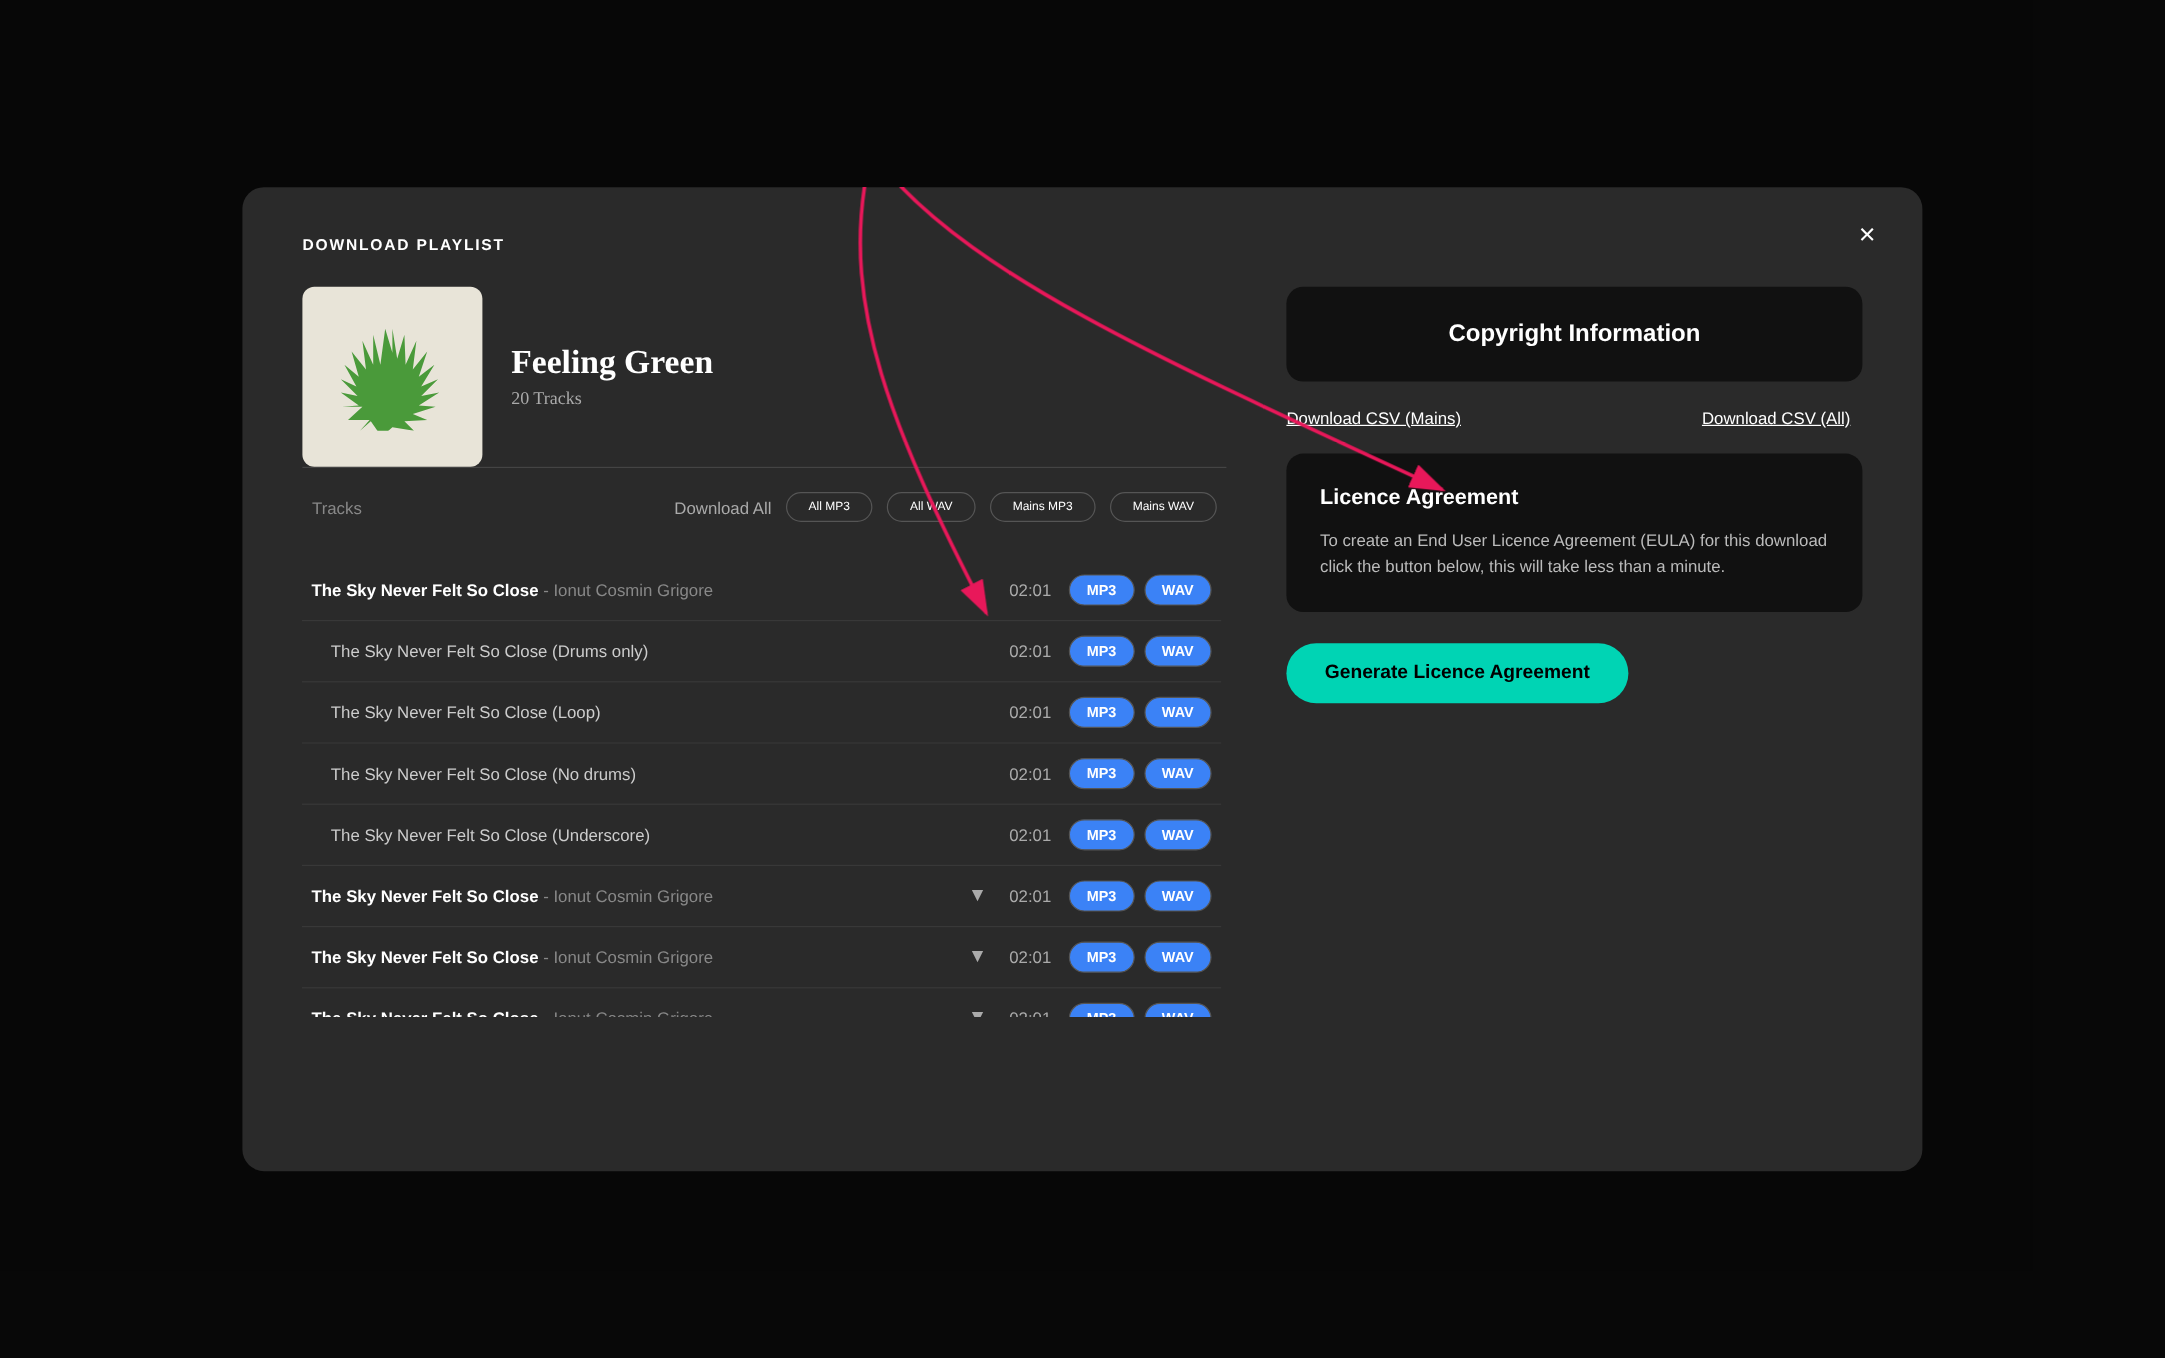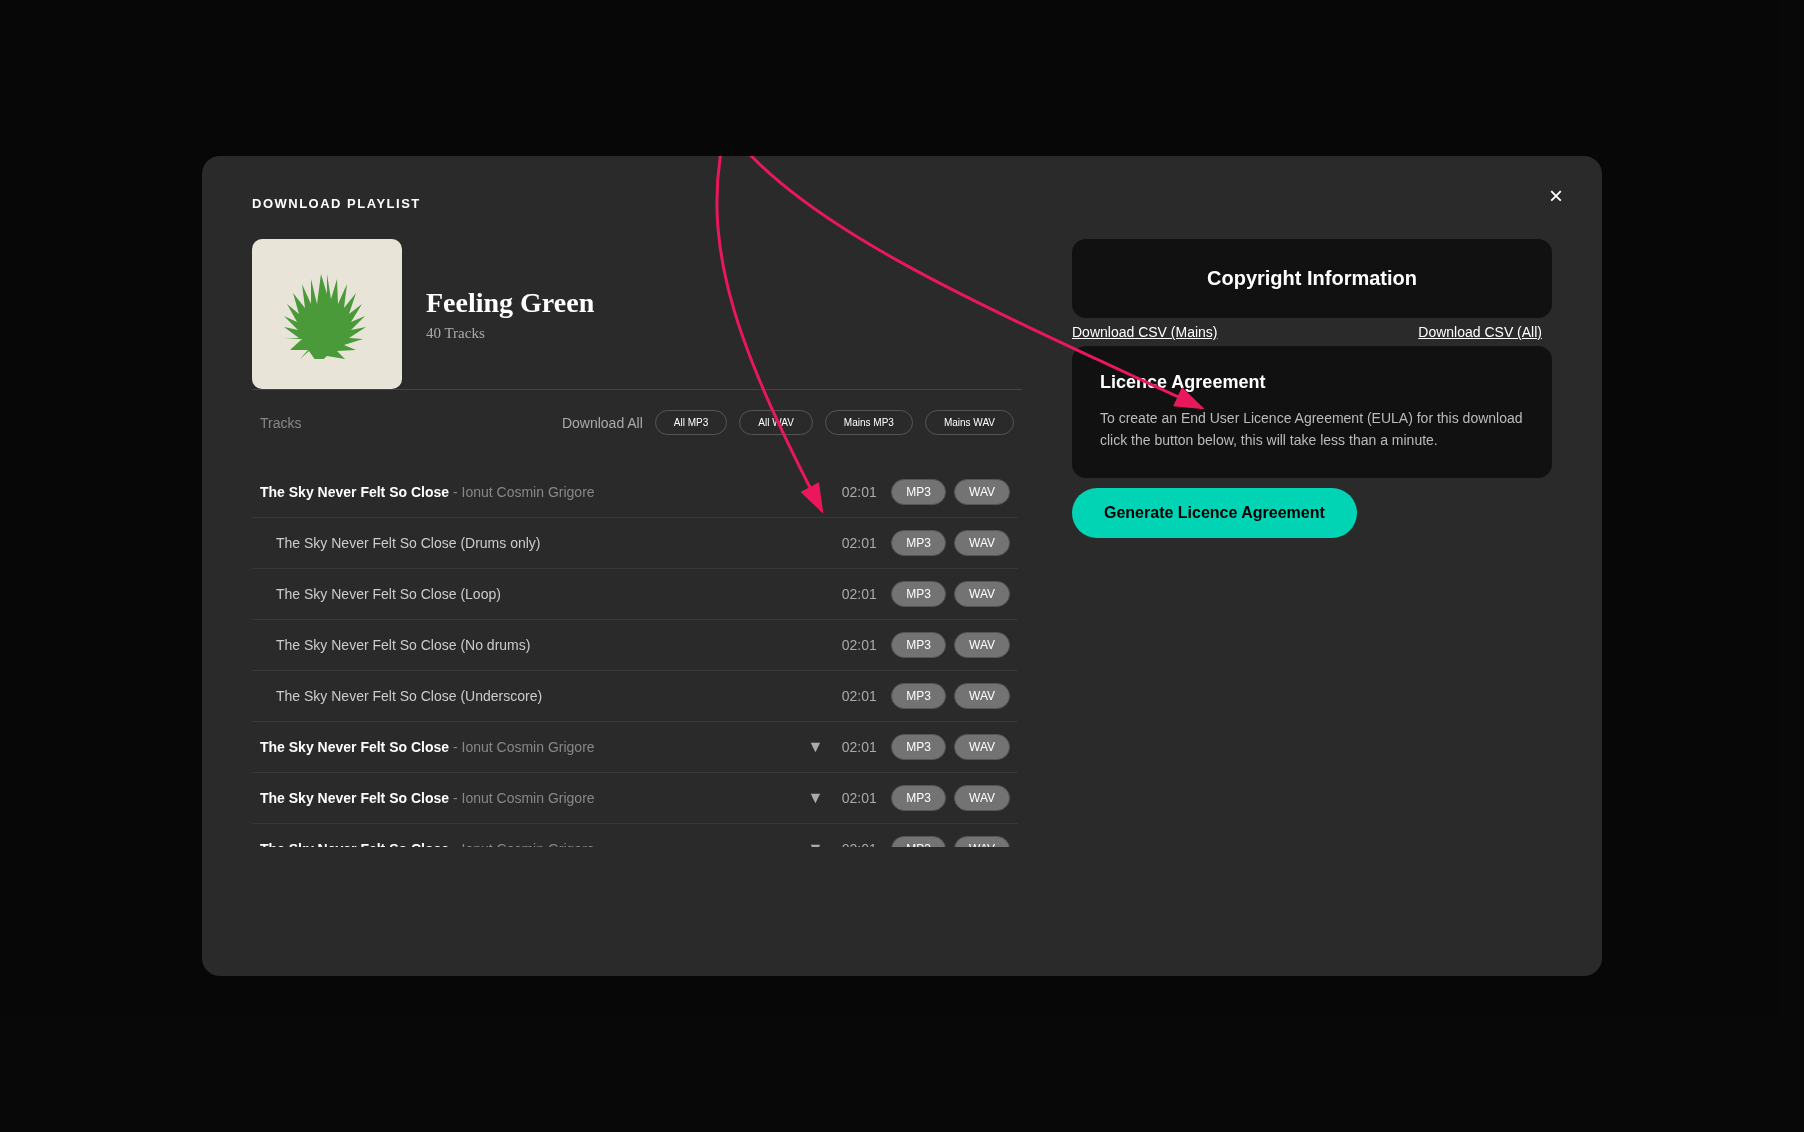--- a/index.html
+++ b/index.html
@@ -83,21 +83,21 @@
     }
     .playlist-details p {
       font-size: 15px;
       color: #aaa;
     }
     .right-panel {
       width: 480px;
       flex-shrink: 0;
       display: flex;
       flex-direction: column;
-      gap: 6px;
+      gap: 22px;
     }
     .copyright-btn {
       background: #111;
       border: none;
       border-radius: 14px;
       color: #fff;
       font-size: 20px;
       font-weight: 600;
       padding: 28px 40px;
       cursor: pointer;
@@ -234,27 +234,28 @@
       width: 40px;
       text-align: center;
       flex-shrink: 0;
     }
     .track-format-btns {
       display: flex;
       gap: 8px;
       flex-shrink: 0;
     }
     .track-fmt-btn {
-      background: #737373;
+      background: #3b82f6;
       border: 1.5px solid #555;
       border-radius: 20px;
       color: #fff;
       font-size: 12px;
       padding: 5px 14px;
       cursor: pointer;
+      font-weight: bold;
     }
     
     .arrow-overlay {
       position: absolute;
       top: 0;
       left: 0;
       width: 100%;
       height: 100%;
       pointer-events: none;
     }
@@ -283,21 +284,21 @@
 
         <div class="playlist-info">
           <div class="album-art">
 
             <svg viewBox="0 0 90 90">
               <polygon points="45,5 49,30 55,10 56,35 65,15 62,39 74,24 67,45 80,35 69,53 83,47 69,61 84,58 67,69 81,70 62,76 74,81 55,82 63,90 45,87 36,95 27,82 18,90 26,81 8,81 20,70 3,70 17,69 2,58 16,61 2,47 15,53 5,35 17,45 11,24 23,39 20,15 29,35 29,10 35,35 39,5 45,25 Z" fill="#4a9a3a"></polygon>
             </svg>
           </div>
           <div class="playlist-details">
             <h2>Feeling Green</h2>
-            <p>40 Tracks</p>
+            <p>20 Tracks</p>
           </div>
         </div>
 
         <div class="tracks-section">
           <div class="tracks-header">
             <span class="tracks-label">Tracks</span>
             <div class="download-all-section">
               <span class="download-all-label">Download All</span>
               <button class="format-btn">All MP3</button>
               <button class="format-btn">All WAV</button>

